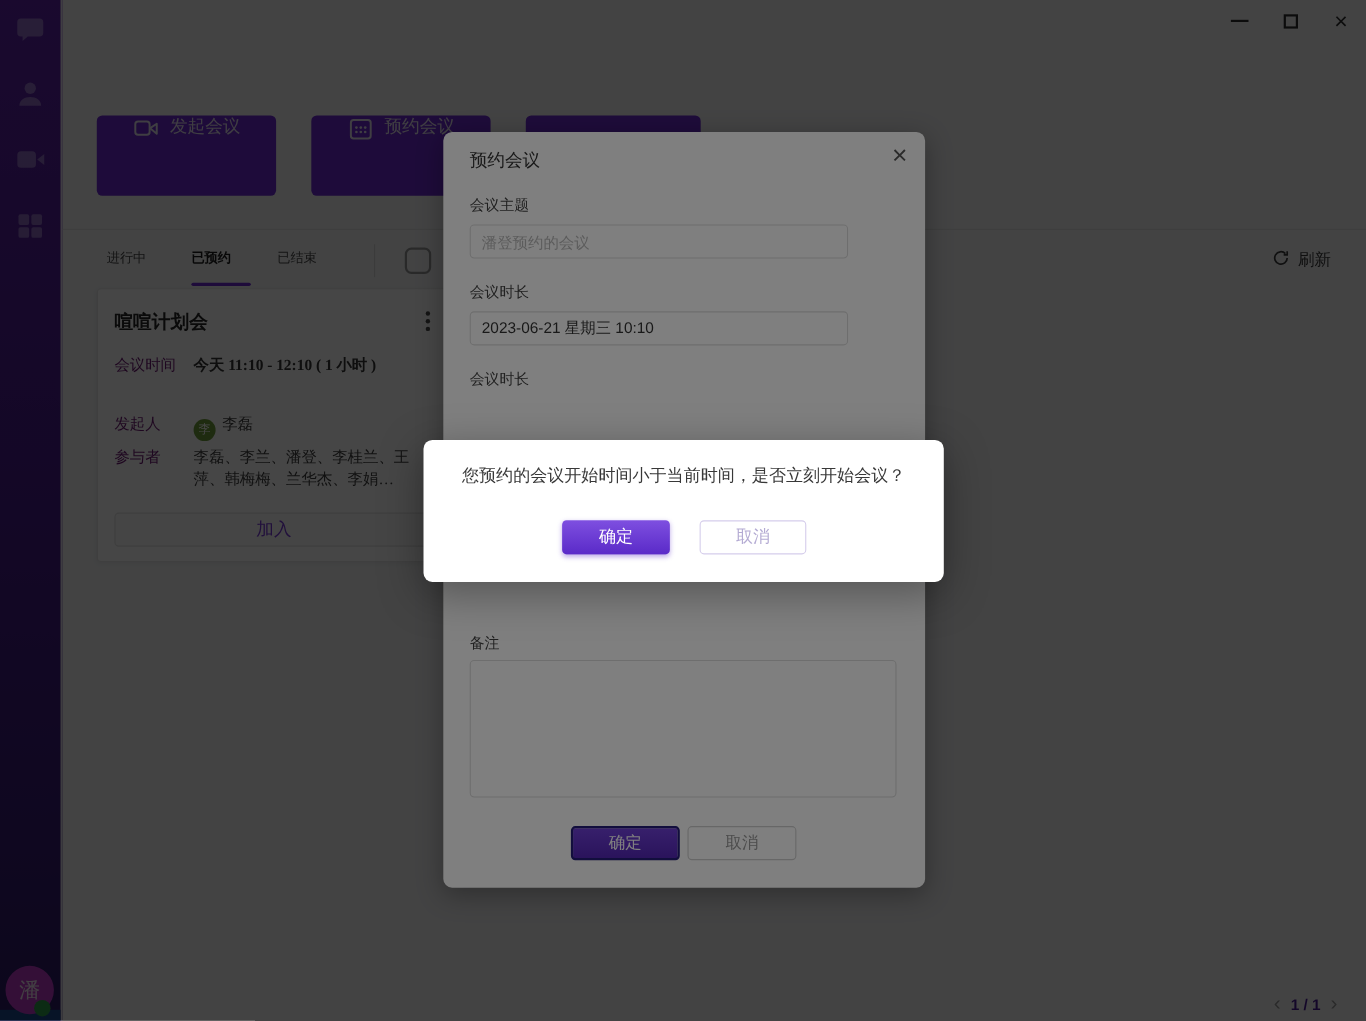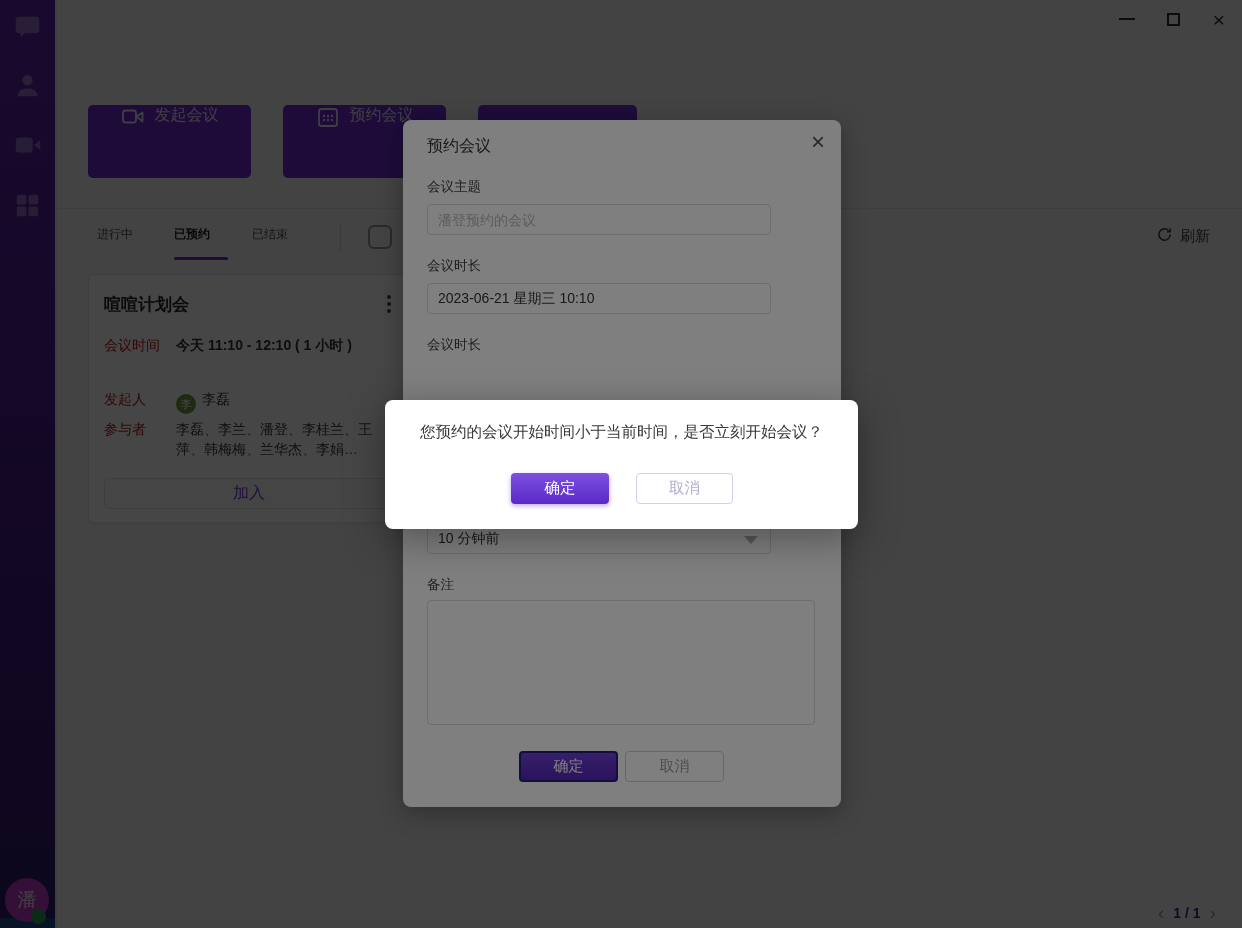--- a/index.html
+++ b/index.html
@@ -33,28 +33,28 @@
   .tab1 { left:97px; } .tab2 { left:174px; color:#1d1d1d; font-weight:bold; } .tab3 { left:252px; }
   .tab-underline { position:absolute; left:174px; top:257px; width:54px; height:3px; background:#6d2ad3; border-radius:2px; z-index:1; }
   .tab-vdiv { position:absolute; left:340px; top:222px; width:1px; height:30px; background:#d9d9d9; z-index:1; }
   .checkbox { position:absolute; left:368px; top:225px; width:24px; height:24px; border:2px solid #989898; border-radius:6px; cursor:pointer; z-index:1; }
   .refresh { position:absolute; left:1156px; top:226px; display:flex; align-items:center; gap:7px; color:#3c3c3c; font-size:15px; cursor:pointer; z-index:1; }
   .pagination { position:absolute; left:1158px; top:903px; display:flex; align-items:center; gap:9px; z-index:1; }
   .pg-arrow { color:#9a9a9a; font-size:19px; line-height:1; cursor:pointer; }
   .pg-text { color:#4c1d95; font-size:14px; font-weight:bold; }
 
   
-  .card { position:absolute; left:88px; top:274px; width:322px; height:249px; background:#fff;
-    border:1px solid #e6e6e6; border-radius:4px; box-shadow:0 1px 4px rgba(0,0,0,0.05); z-index:1; }
+  .card { position:absolute; left:88px; top:262px; width:322px; height:249px; background:#fff;
+    border:1px solid #e6e6e6; border-radius:4px; box-shadow:0 1px 4px rgba(0,0,0,0.05); z-index:1;font-family:Liberation Serif, serif; }
   .card-title { position:absolute; left:15px; top:18px; font-size:17px; font-weight:bold; color:#262626; }
   .dots-menu { position:absolute; right:18px; top:20px; display:flex; flex-direction:column; gap:3px; cursor:pointer; }
   .dots-menu i { width:4px; height:4px; border-radius:50%; background:#4a4a4a; }
   .card-row { position:absolute; left:15px; right:8px; display:flex; font-size:14px; line-height:20px; }
   .cr1 { top:60px; } .cr2 { top:88px; } .cr3 { top:114px; } .cr4 { top:144px; }
-  .card-row .lbl { width:72px; flex:0 0 72px; color:#b91c1c; }
+  .card-row .lbl { width:72px; flex:0 0 72px; color:#701a75; }
   .card-row .val { color:#404040; }
   .cr1 .val { font-weight:bold; color:#333; }
   .mini-avatar { width:20px; height:20px; border-radius:50%; background:#6f9e3c; color:#fff; font-size:11px;
     display:inline-flex; align-items:center; justify-content:center; margin-right:6px; vertical-align:-4px; }
   .copy-icon { margin-left:6px; vertical-align:-2px; cursor:pointer; }
   .join-btn { position:absolute; left:15px; right:15px; bottom:13px; height:31px; border:1px solid #e2e2e2; border-radius:4px;
     background:#fcfcfc; color:#7a3bd9; font-size:16px; display:flex; align-items:center; justify-content:center; cursor:pointer; }
 
   
   .overlay1 { position:absolute; inset:0; background:rgba(0,0,0,0.45); z-index:10; }
@@ -229,24 +229,20 @@
     <div class="modal-close">×</div>
 
     <div class="f-label fl1">会议主题</div>
     <input class="f-input fi1" placeholder="潘登预约的会议" style="">
 
     <div class="f-label fl2">会议时长</div>
     <input class="f-input fi2" value="2023-06-21 星期三 10:10" style="">
 
     <div class="f-label fl3">会议时长</div>
 
-    <div class="f-select fs2">
-      <span>10 分钟前</span>
-      <span class="caret"></span>
-    </div>
 
     <div class="f-label fl4">备注</div>
     <textarea class="f-textarea" style=""></textarea>
 
     <div class="m-btn m-ok">确定</div>
     <div class="m-btn m-cancel">取消</div>
   </div>
 
   <div class="overlay2"></div>
 

